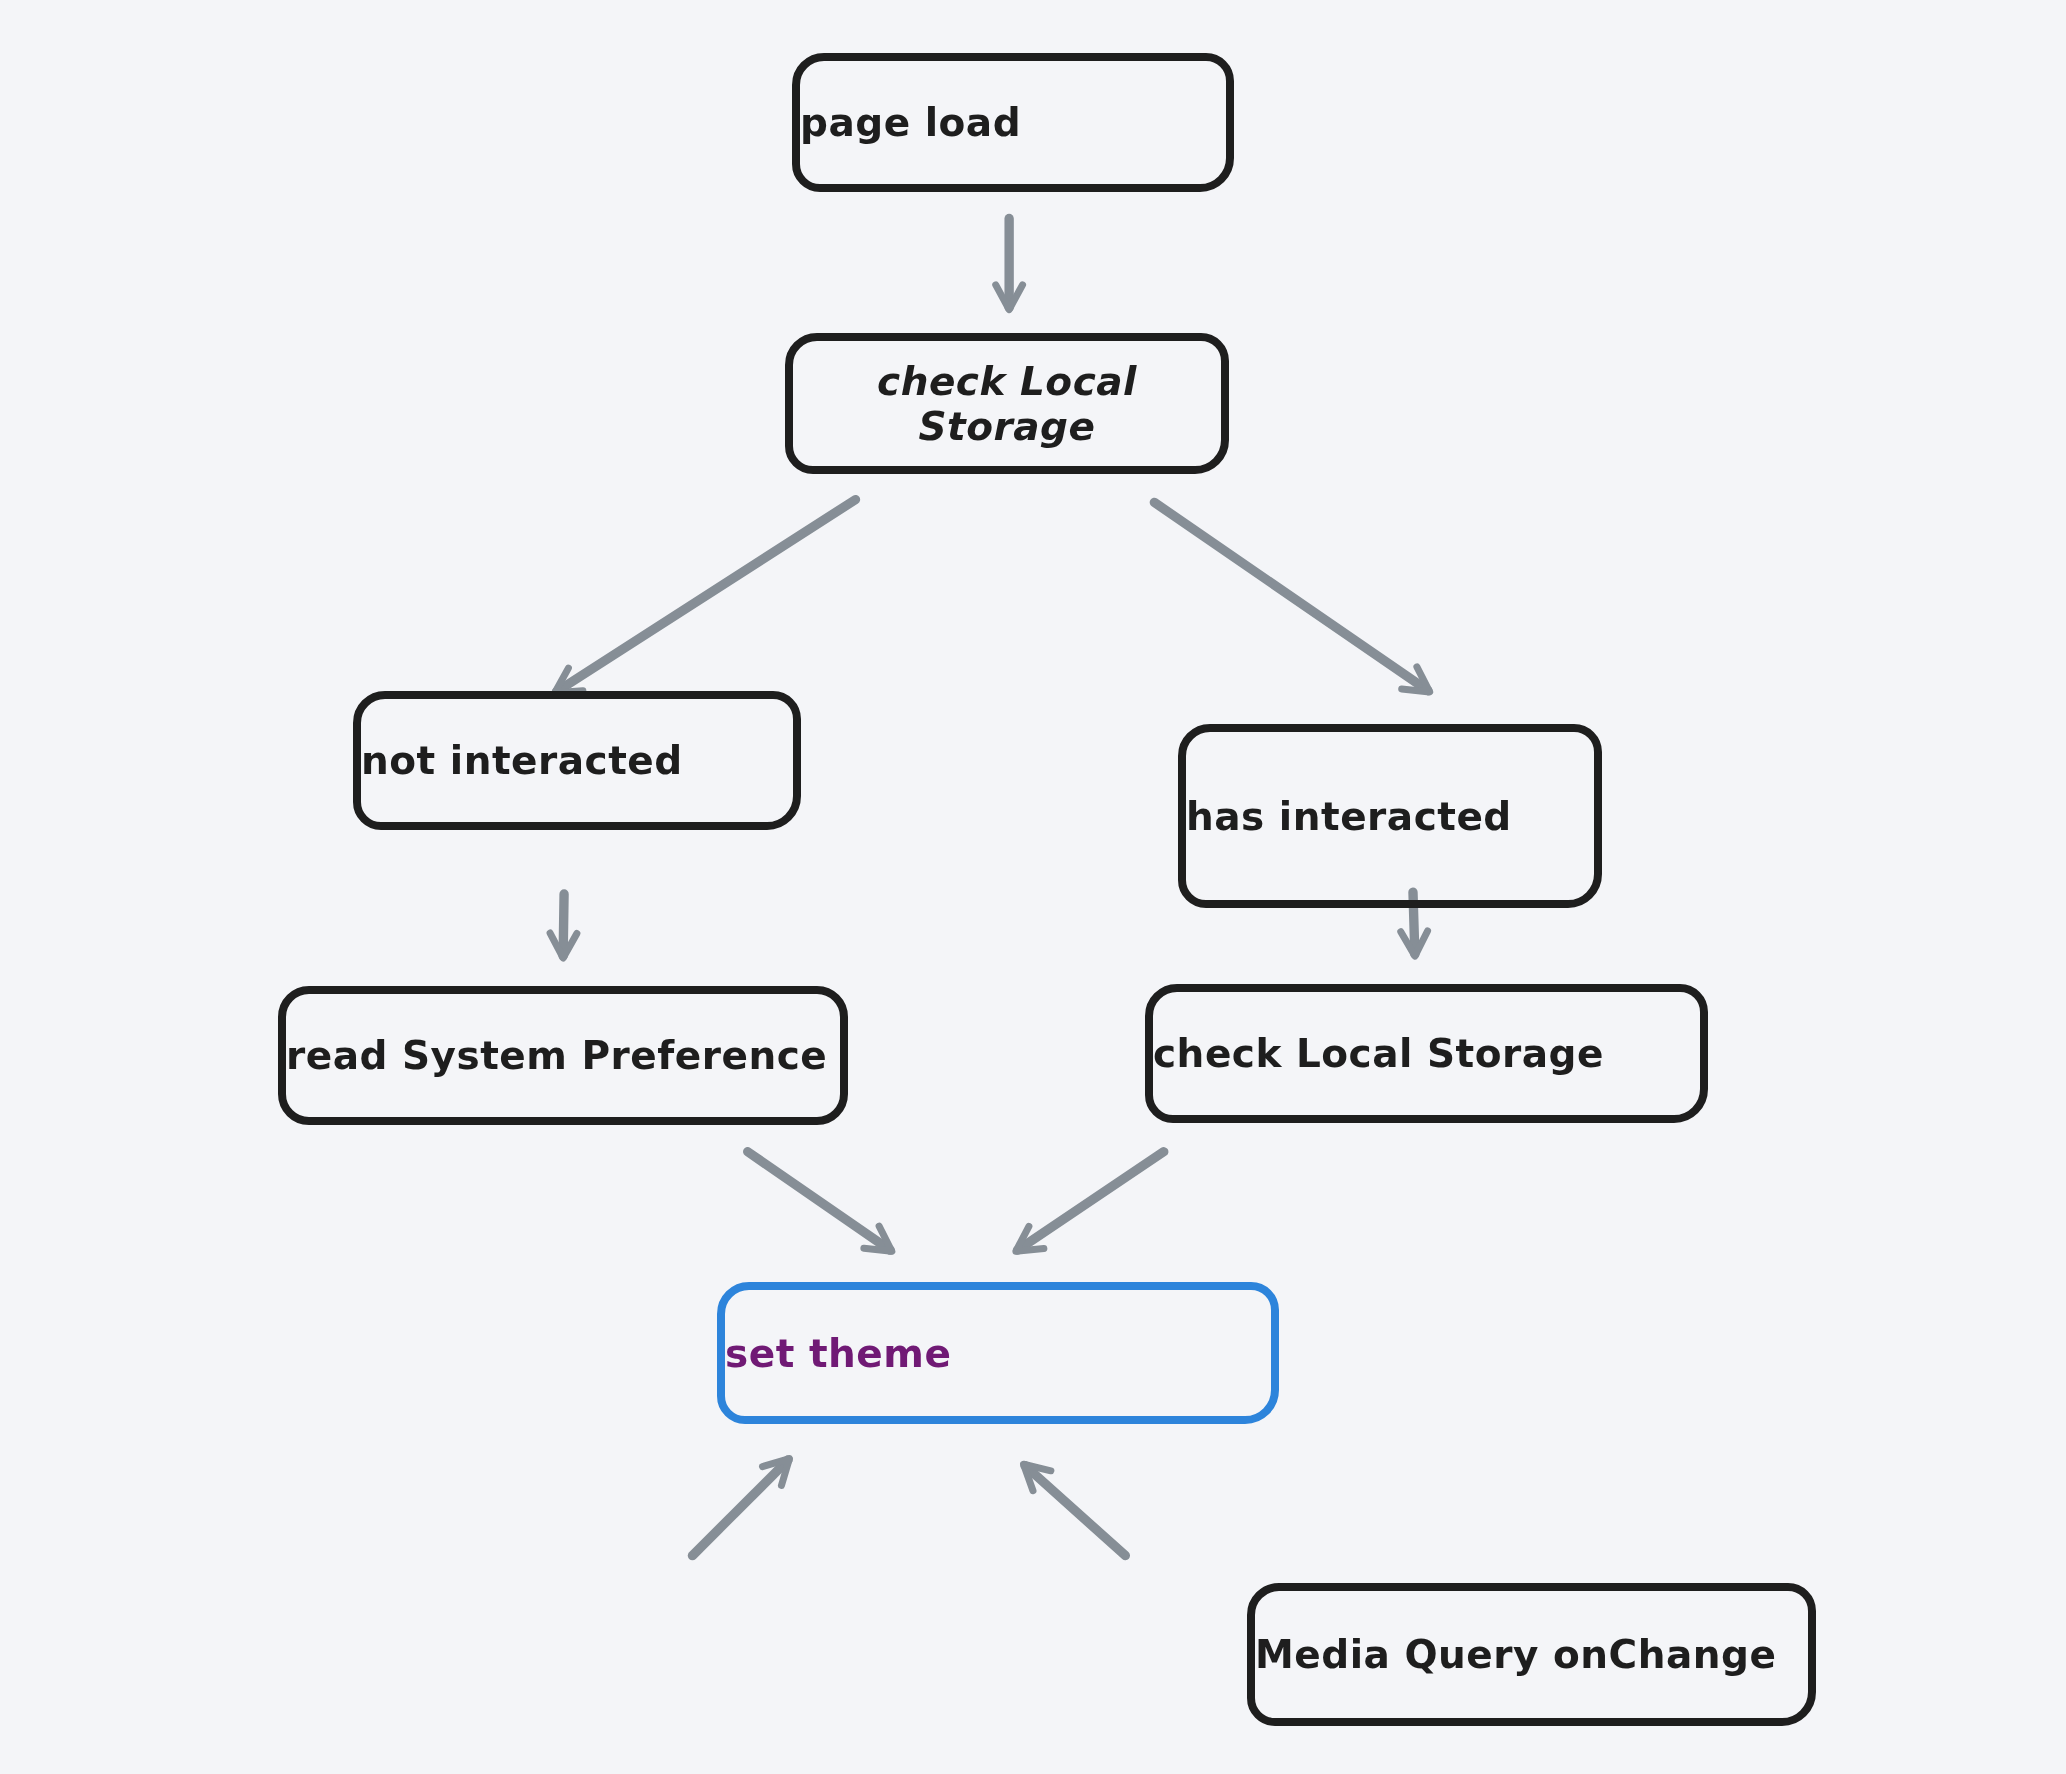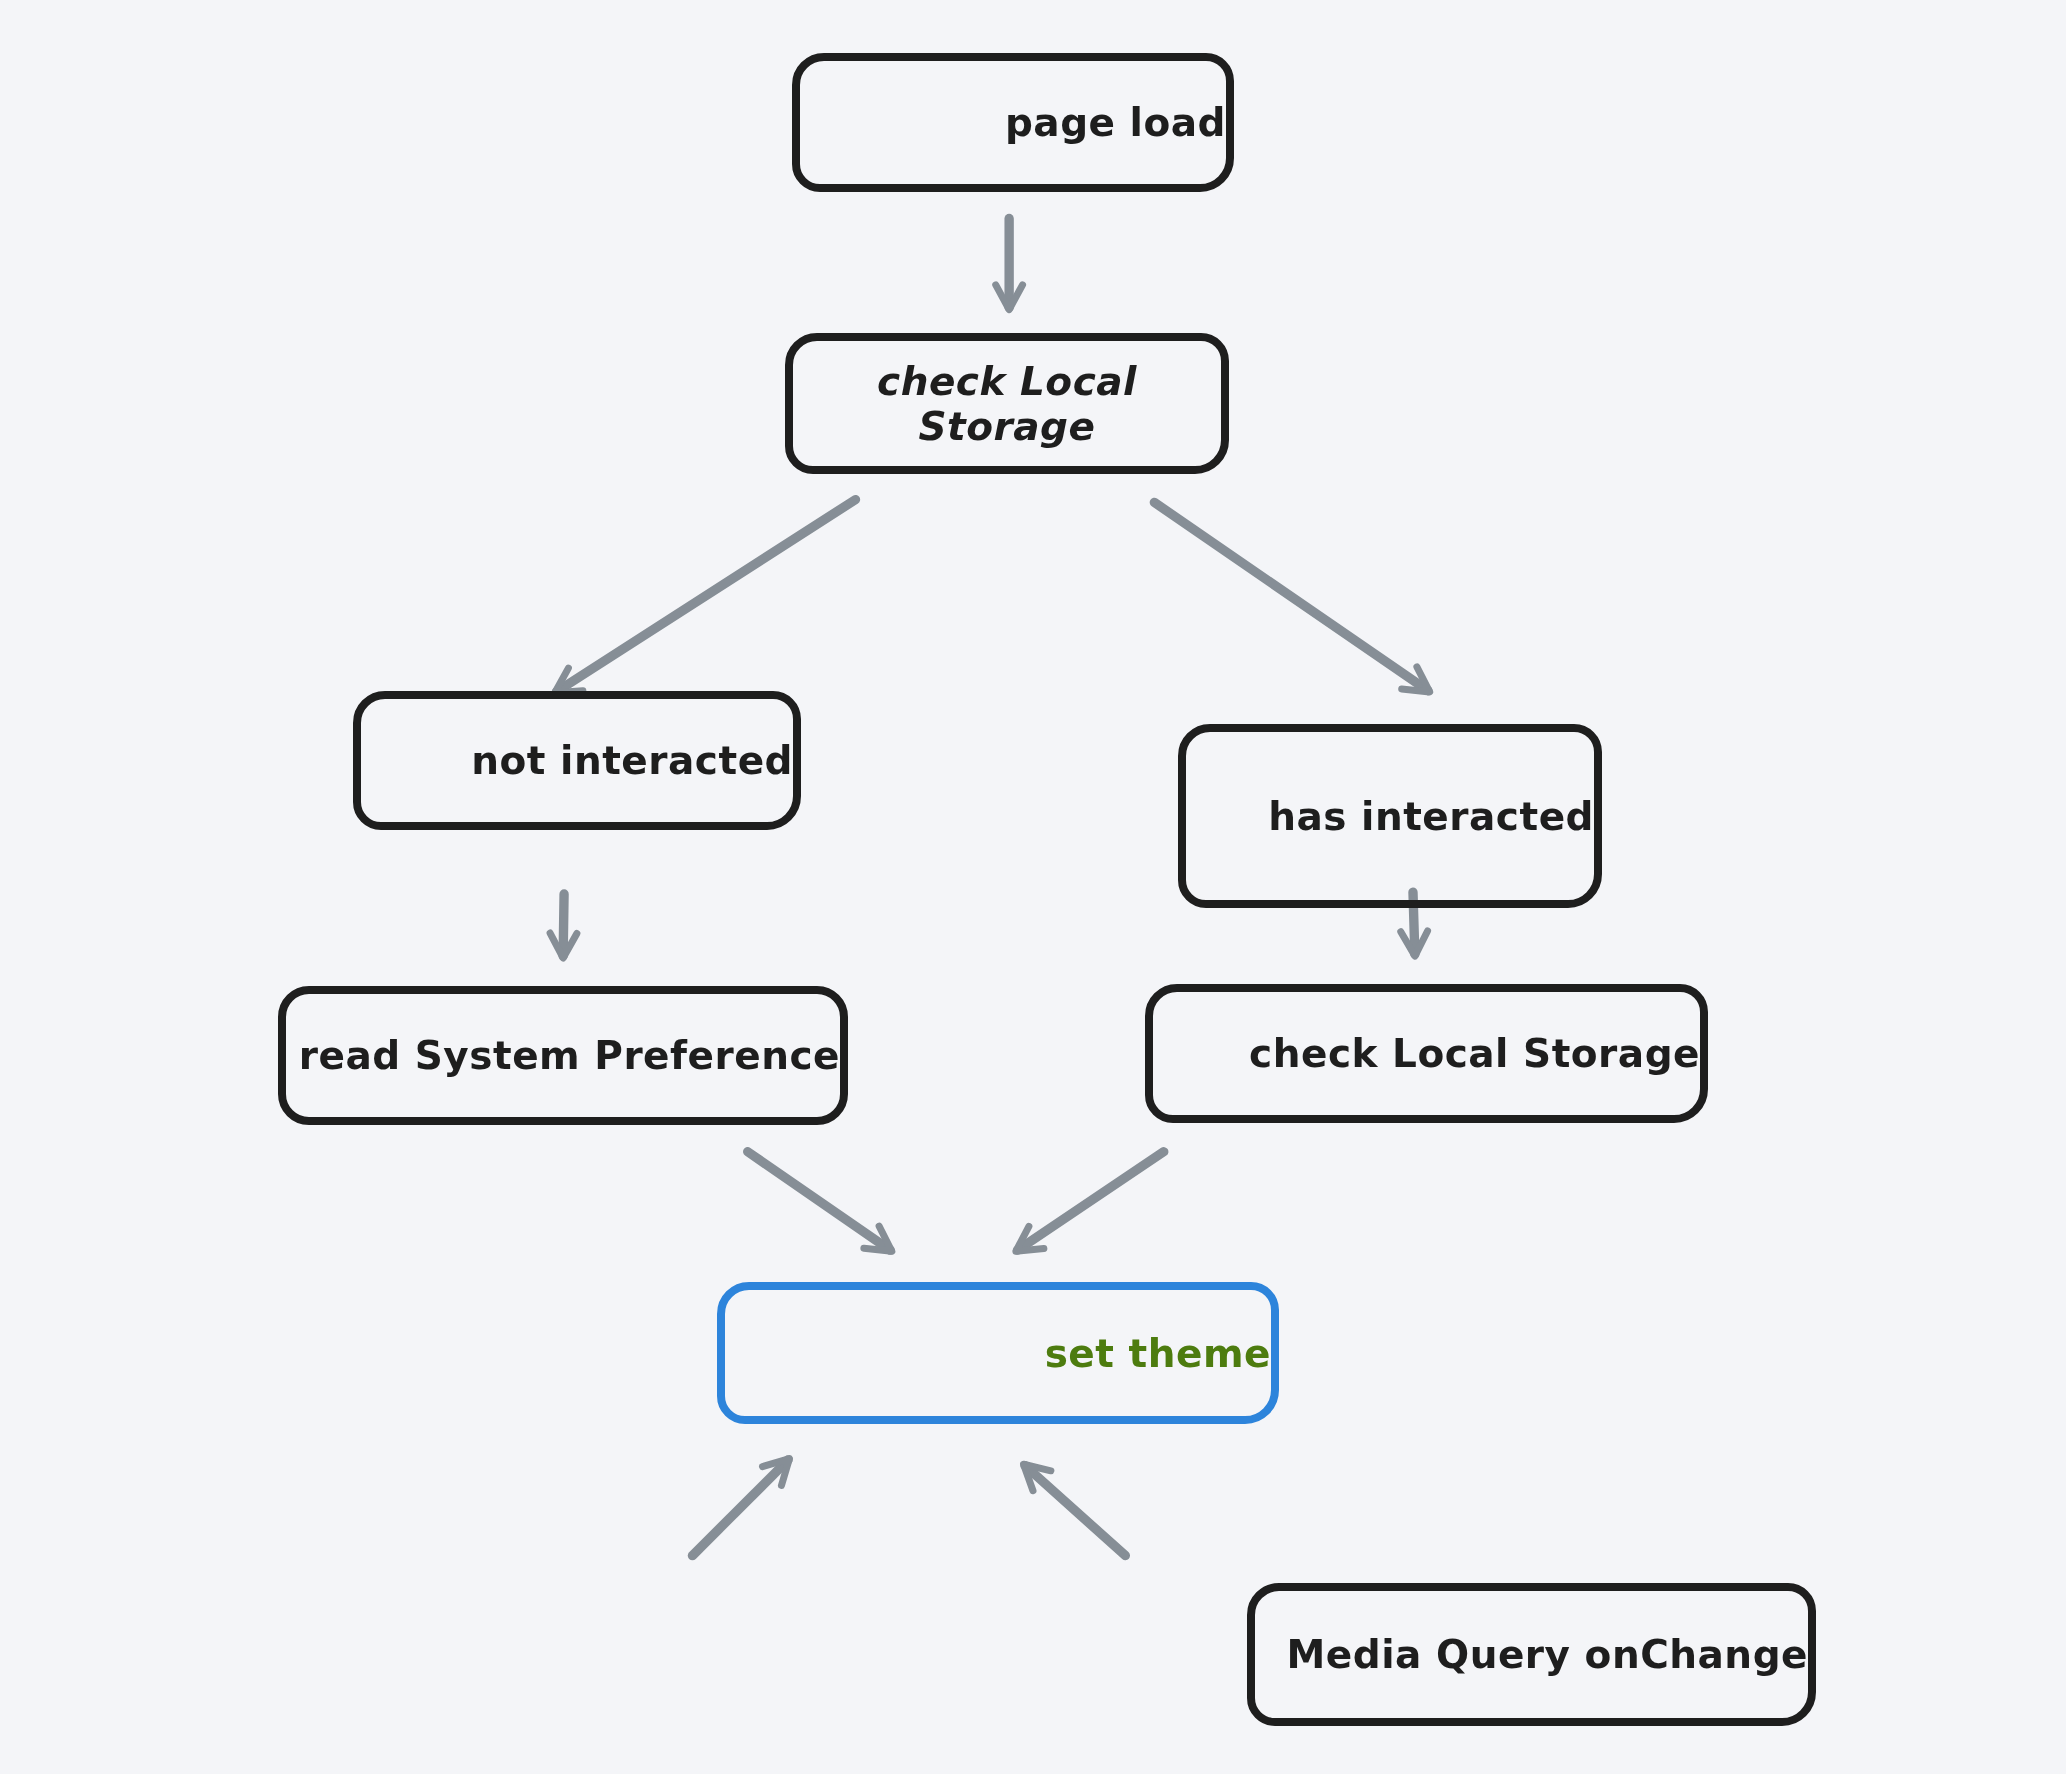--- a/index.html
+++ b/index.html
@@ -22,34 +22,34 @@
     left: 0;
     top: 0;
     width: 2067px;
     height: 1775px;
     pointer-events: none;
   }
   .node {
     position: absolute;
     display: flex;
     align-items: center;
-    justify-content: flex-end;
+    justify-content: flex-start;
     border: 8.4px solid #1e1e1e;
     border-radius: 32px 28px 34px 28px;
     background: transparent;
     color: #1e1e1e;
     font-size: 39px;
     font-weight: 700;
     letter-spacing: 0.5px;
     box-sizing: border-box;
     text-align: center;
   }
   .node.highlight {
     border-color: #2d84db;
-    color: #4d7c0f;
+    color: #701a75;
   }
   
   .n-page-load             { left: 792px;  top: 53px;   width: 442px; height: 139px; }
   .n-check-local-storage   { left: 785px;  top: 333px;  width: 444px; height: 141px; font-style: italic; }
   .n-not-interacted        { left: 353px;  top: 691px;  width: 448px; height: 139px; }
   .n-has-interacted        { left: 1178px; top: 724px;  width: 424px; height: 184px; }
   .n-read-system-pref      { left: 278px;  top: 986px; width: 570px; height: 139px; border-radius: 31px; }
   .n-read-local-storage    { left: 1145px; top: 984px; width: 563px; height: 139px; }
   .n-set-theme             { left: 717px;  top: 1282px; width: 562px; height: 142px; }
   .n-on-click              { left: 277px;  top: 1585px; width: 571px; height: 143px; }

